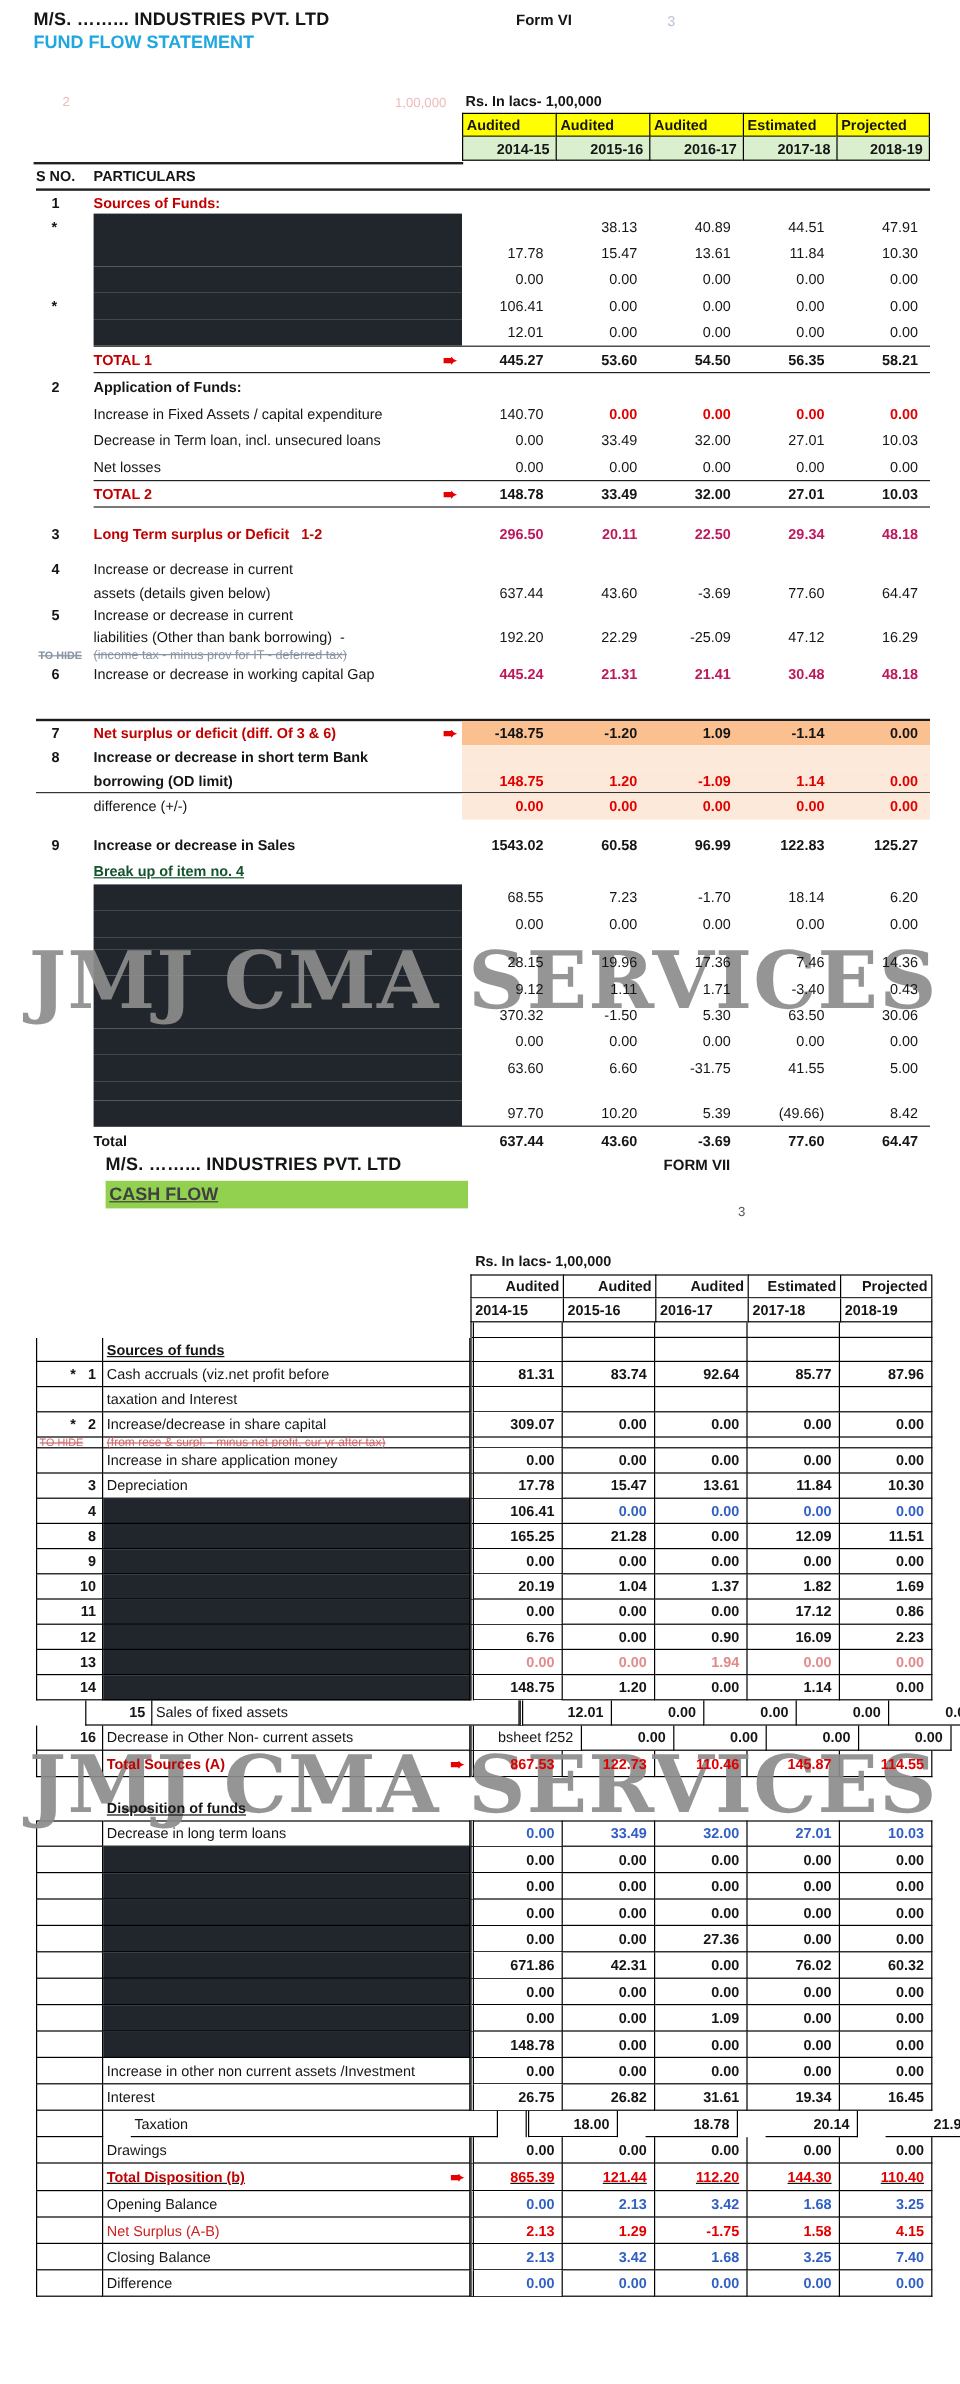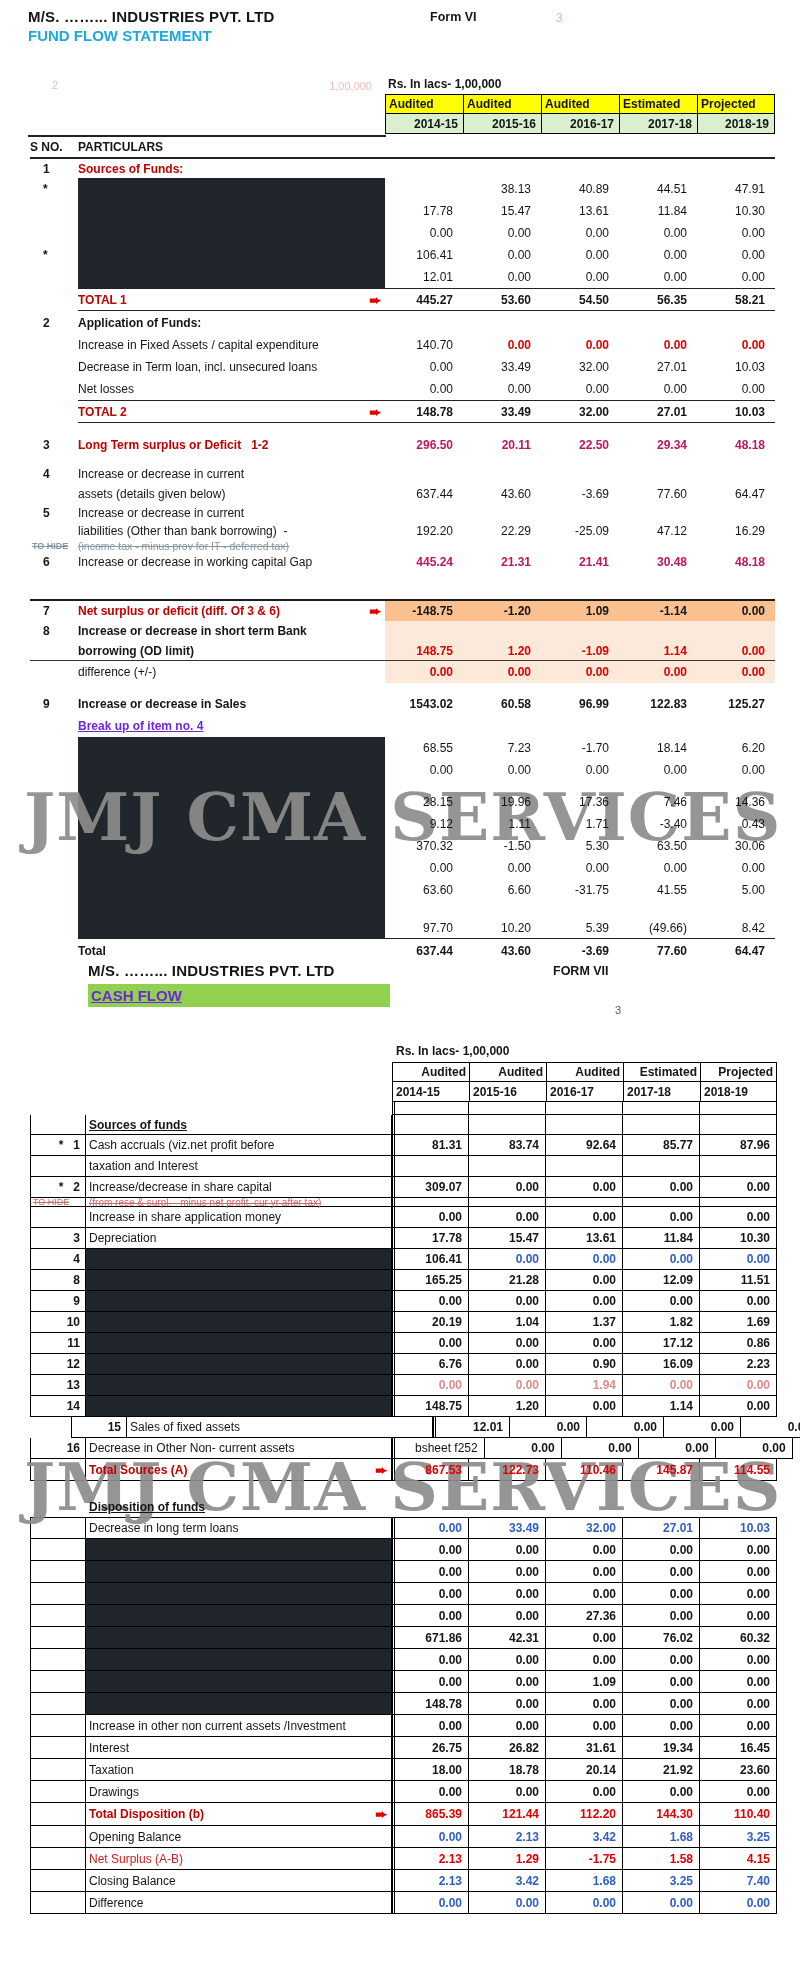--- a/index.html
+++ b/index.html
@@ -13,21 +13,21 @@
   color:#8d8d8d;opacity:.92;font-size:66px;letter-spacing:1px;white-space:nowrap;pointer-events:none}
 
 
 .company{font-size:15px;font-weight:bold;letter-spacing:.2px}
 .formlbl{font-size:12.5px;font-weight:bold}
 .faint{color:#b9c3d6;font-size:12px}
 .faintpink{color:#efbcbc;font-size:11px}
 .units{font-size:12px;font-weight:bold}
 .fftitle{font-size:15px;font-weight:bold;color:#1fa8e0}
 .greenbar{background:#92d050;width:302px;height:23px;display:flex;align-items:center;padding-left:3px}
-.greenbar .ct{font-size:15px;font-weight:bold;text-decoration:underline;color:#6d28d9}
+.greenbar .ct{font-size:15px;font-weight:bold;text-decoration:underline;color:#404040}
 
 
 .ffhdr{position:absolute;display:flex}
 .ffyh,.ffyg{width:78px;height:20px;border:1px solid #000;border-right-width:0;
   display:flex;align-items:center;font-size:12px;font-weight:bold}
 .ffhdr .ffyh:last-child,.ffhdr .ffyg:last-child{border-right-width:1px}
 .ffyh{background:#ffff00;padding-left:3px}
 .ffyg{background:#d9efce;justify-content:flex-end;padding-right:5px;border-top-width:0}
 
 
@@ -43,21 +43,21 @@
 .ff-sno{flex:0 0 48px;padding-left:13px;font-weight:bold;position:relative;z-index:3;white-space:nowrap}
 .ff-lbl{flex:0 0 307px;position:relative;align-self:stretch;display:flex;align-items:center}
 .ff-lbl .lbl-text{position:relative;z-index:3;white-space:nowrap}
 .ff-lbl.redacted{background:#20262b}
 .ff-v{flex:0 0 78px;text-align:right;padding-right:10px;position:relative;z-index:3;white-space:nowrap}
 .band{position:absolute;left:355px;top:0;bottom:0;width:390px}
 .band-dark{background:#fac090}
 .band-light{background:#fde9d9}
 .l-darkred{color:#c00000;font-weight:bold}
 .l-bold{font-weight:bold}
-.l-darkredu{color:#6d28d9;font-weight:bold;text-decoration:underline}
+.l-darkredu{color:#14532d;font-weight:bold;text-decoration:underline}
 .v-n{font-weight:normal}
 .v-b{font-weight:bold}
 .v-drb{color:#be185d;font-weight:bold}
 .v-rb{color:#e00000;font-weight:bold}
 .v-lr{color:#e08a8a}
 .ff-row.total{height:24px}
 .ff-row.total::before{content:"";position:absolute;left:48px;right:0;top:0;border-top:1.6px solid #222}
 .ff-row.total::after{content:"";position:absolute;left:48px;right:0;bottom:1px;border-bottom:1.6px solid #222}
 .ff-row.topline{border-top:2px solid #1c1c1c;margin-top:8px}
 .ff-row.ruleb{border-bottom:1.4px solid #333}
@@ -1205,21 +1205,21 @@
         <span class="cv v-b">
           <span class="ct">31.61</span>
         </span>
         <span class="cv v-b">
           <span class="ct">19.34</span>
         </span>
         <span class="cv v-b">
           <span class="ct">16.45</span>
         </span>
       </div>
-      <div class="cf-row" style="height: 22px;">
+      <div class="cf-row" style="height: 22px; gap: 23px;">
         <span class="csno">
           <span class="ct"></span>
         </span>
         <span class="clbl">
           <span class="ct">Taxation</span>
         </span>
         <span class="cv cv0 v-b">
           <span class="ct">18.00</span>
         </span>
         <span class="cv v-b">
@@ -1251,21 +1251,21 @@
         <span class="cv v-b">
           <span class="ct">0.00</span>
         </span>
         <span class="cv v-b">
           <span class="ct">0.00</span>
         </span>
         <span class="cv v-b">
           <span class="ct">0.00</span>
         </span>
       </div>
-      <div class="cf-row" style="height: 23px;">
+      <div class="cf-row" style="height: 23px; text-decoration: underline;">
         <span class="csno">
           <span class="ct"></span>
         </span>
         <span class="clbl cl-red">
           <span class="ct">Total Disposition (b)</span>
           <span class="arrow">➨</span>
         </span>
         <span class="cv cv0 v-rb">
           <span class="ct">865.39</span>
         </span>

